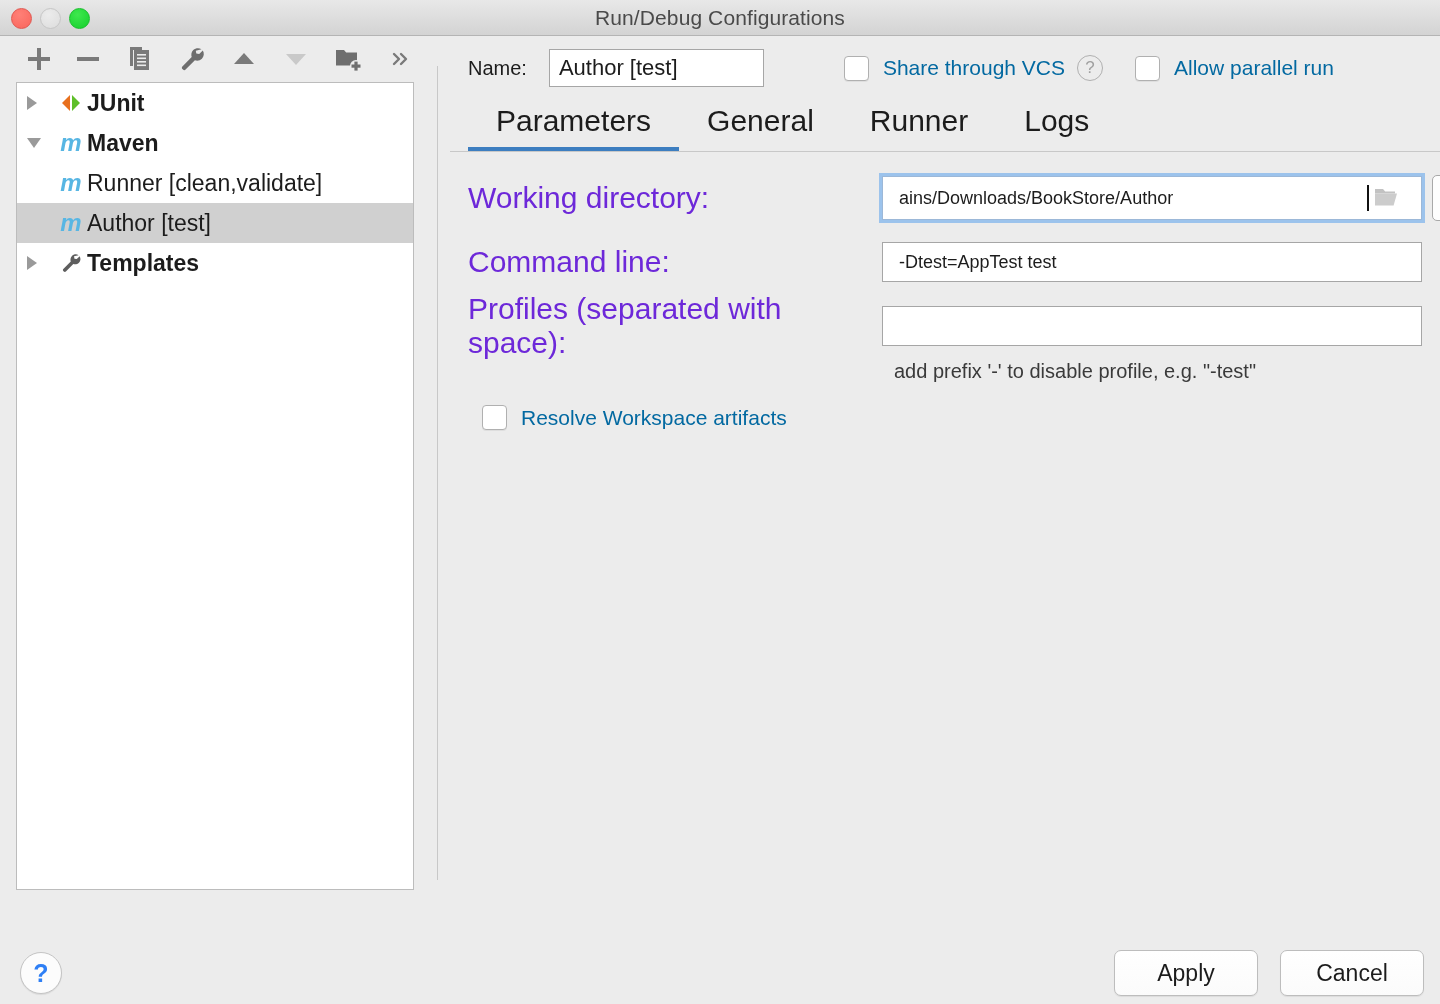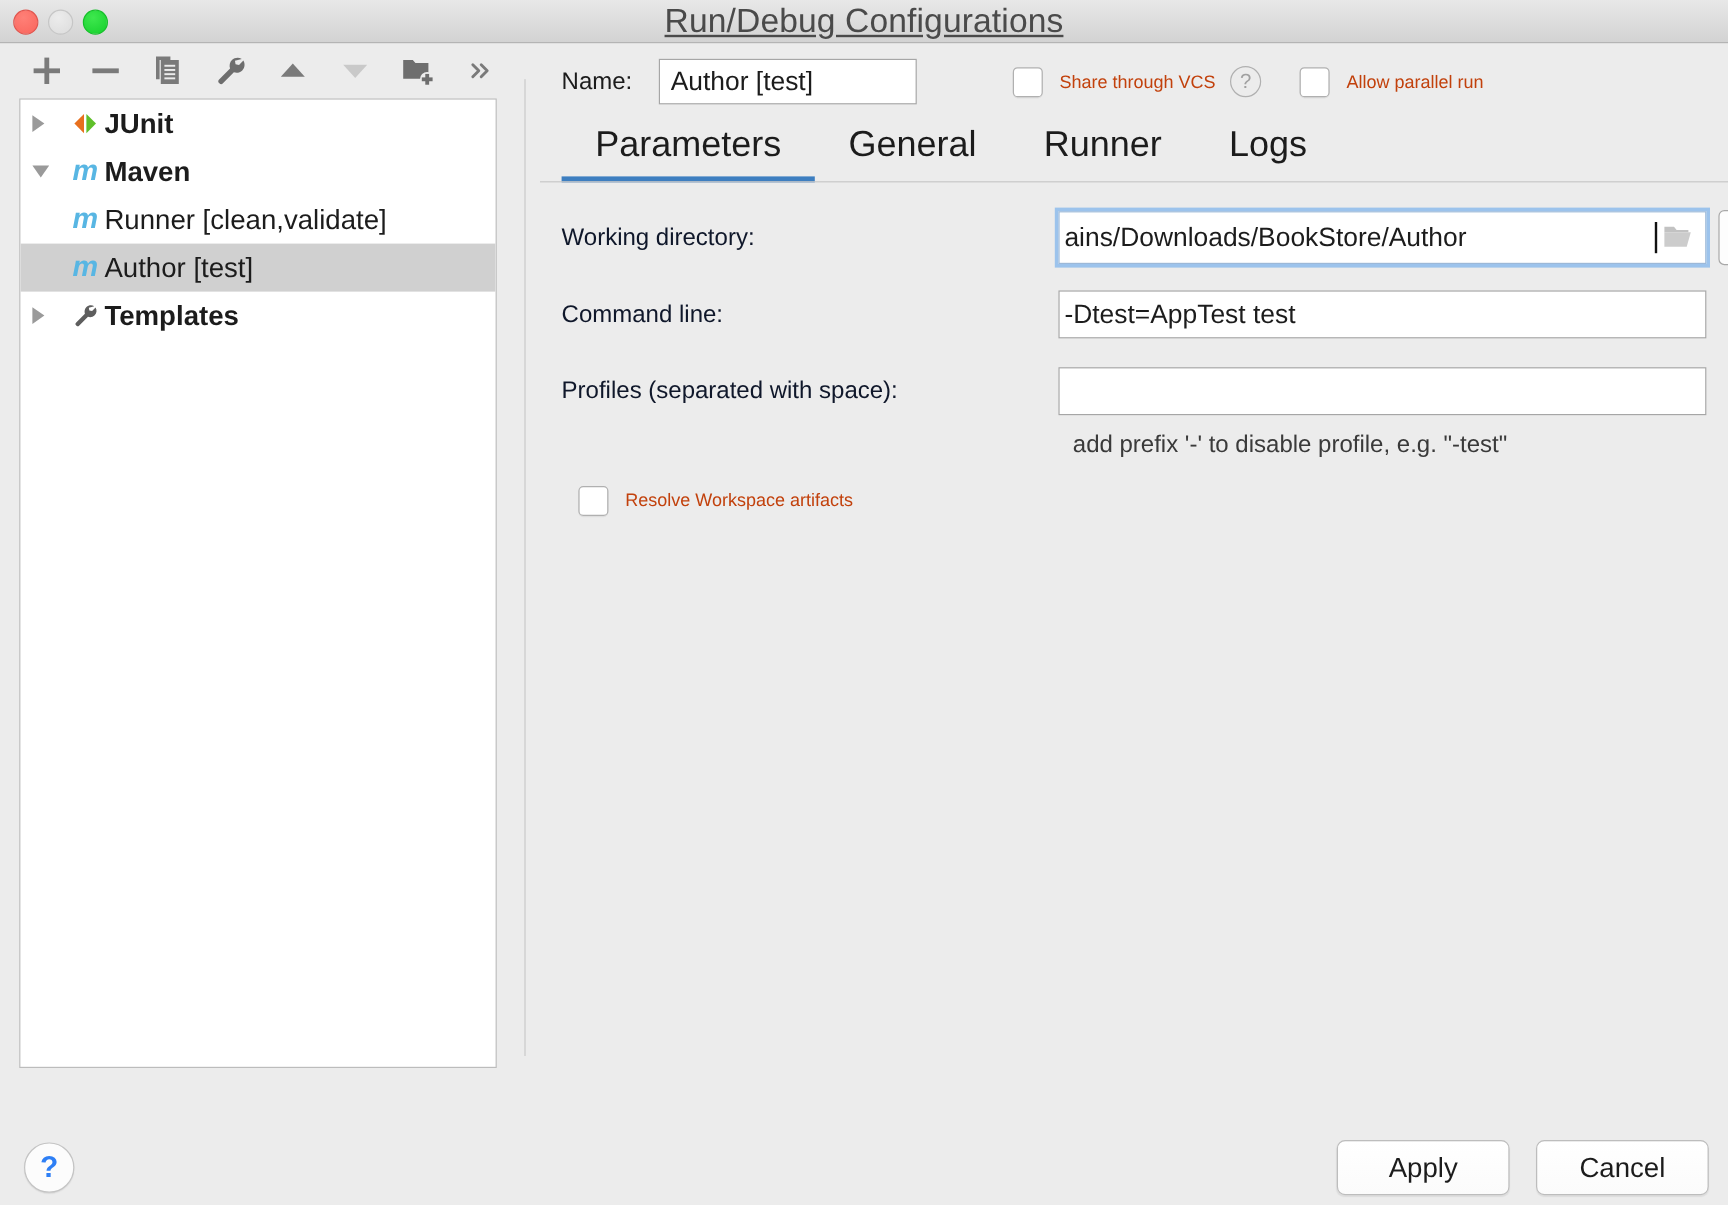--- a/index.html
+++ b/index.html
@@ -29,21 +29,21 @@
   }
   .traffic {
     position: absolute; left: 11px; top: 0; height: 36px;
     display: flex; align-items: center; gap: 8px;
   }
   .light { width: 21px; height: 21px; border-radius: 50%; }
   .light.red    { background: radial-gradient(circle at 40% 30%, #ff8077, #f9655c); border: 1px solid #e0564f; }
   .light.yellow { background: radial-gradient(circle at 40% 30%, #ececec, #dcdcdc); border: 1px solid #c6c6c6; }
   .light.green  { background: radial-gradient(circle at 40% 30%, #3ee84e, #15cf2c); border: 1px solid #16bf2a; }
   .title-text {
-    font-size: 28px; color: #4a4a4a; letter-spacing: 0.1px; text-decoration: underline;
+    font-size: 21px; color: #4a4a4a; letter-spacing: 0.1px;
   }
 
   
   .body-area {
     position: relative; flex: 1 1 auto;
     display: flex; flex-direction: row;
   }
 
   
   .left-panel {
@@ -134,21 +134,21 @@
     font-family: "Liberation Sans", sans-serif;
   }
   .checkbox-group { display: flex; align-items: center; margin-left: 80px; }
   .cbx {
     width: 25px; height: 25px; flex: 0 0 25px;
     background: #fff;
     border: 1px solid #b0b0b0;
     border-radius: 4px;
     box-shadow: 0 1px 0 rgba(0,0,0,0.06);
   }
-  .cbx-label { font-size: 15px; color: #c2410c; margin-left: 14px; white-space: nowrap; }
+  .cbx-label { font-size: 21px; color: #0369a1; margin-left: 14px; white-space: nowrap; }
   .help-circle-sm {
     width: 26px; height: 26px; margin-left: 12px;
     border-radius: 50%; border: 1.5px solid #b0b0b0;
     color: #a0a0a0; font-size: 17px;
     display: flex; align-items: center; justify-content: center;
   }
 
   
   .tabs {
     display: flex; align-items: flex-end;
@@ -170,30 +170,30 @@
     height: 1px; background: #c8c8c8;
   }
 
   
   .form { padding-left: 18px; padding-top: 20px; position: relative; }
   .form-row {
     display: flex; align-items: center;
     height: 52px; margin-bottom: 12px;
   }
   .form-label {
-    font-size: 20px; color: #0f172a;
+    font-size: 30px; color: #6d28d9;
     width: 414px; flex: 0 0 414px;
   }
   .field-wrap { display: flex; align-items: center; }
   .text-field {
     height: 40px; background: #fff;
     border: 1px solid #a6a6a6;
-    font-size: 22px; color: #1c1c1c;
+    font-size: 18px; color: #1c1c1c;
     display: flex; align-items: center;
-    padding: 0 4px;
+    padding: 0 16px;
     position: relative;
     overflow: hidden;
   }
   .text-field.wide   { width: 540px; }
   .text-field.focused {
     border: 1px solid #9cb8d8;
     outline: 3px solid #9cc3ec;
     outline-offset: 0px;
     height: 44px;
   }

